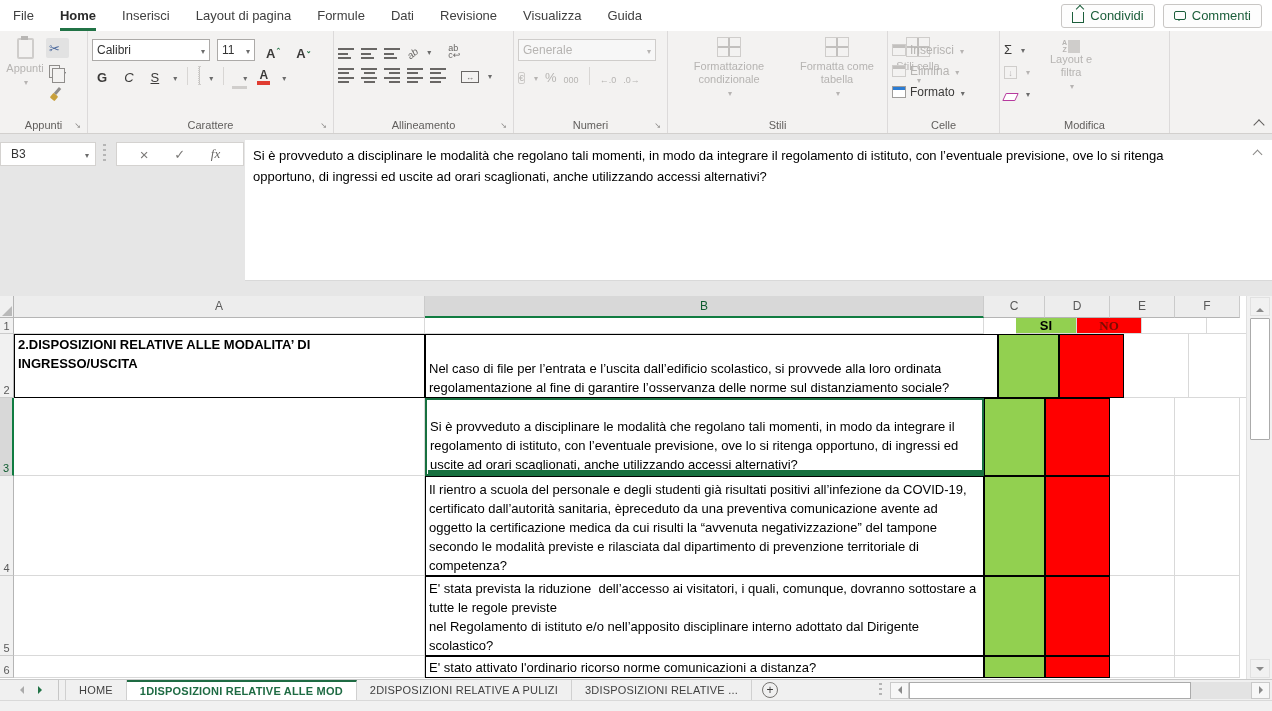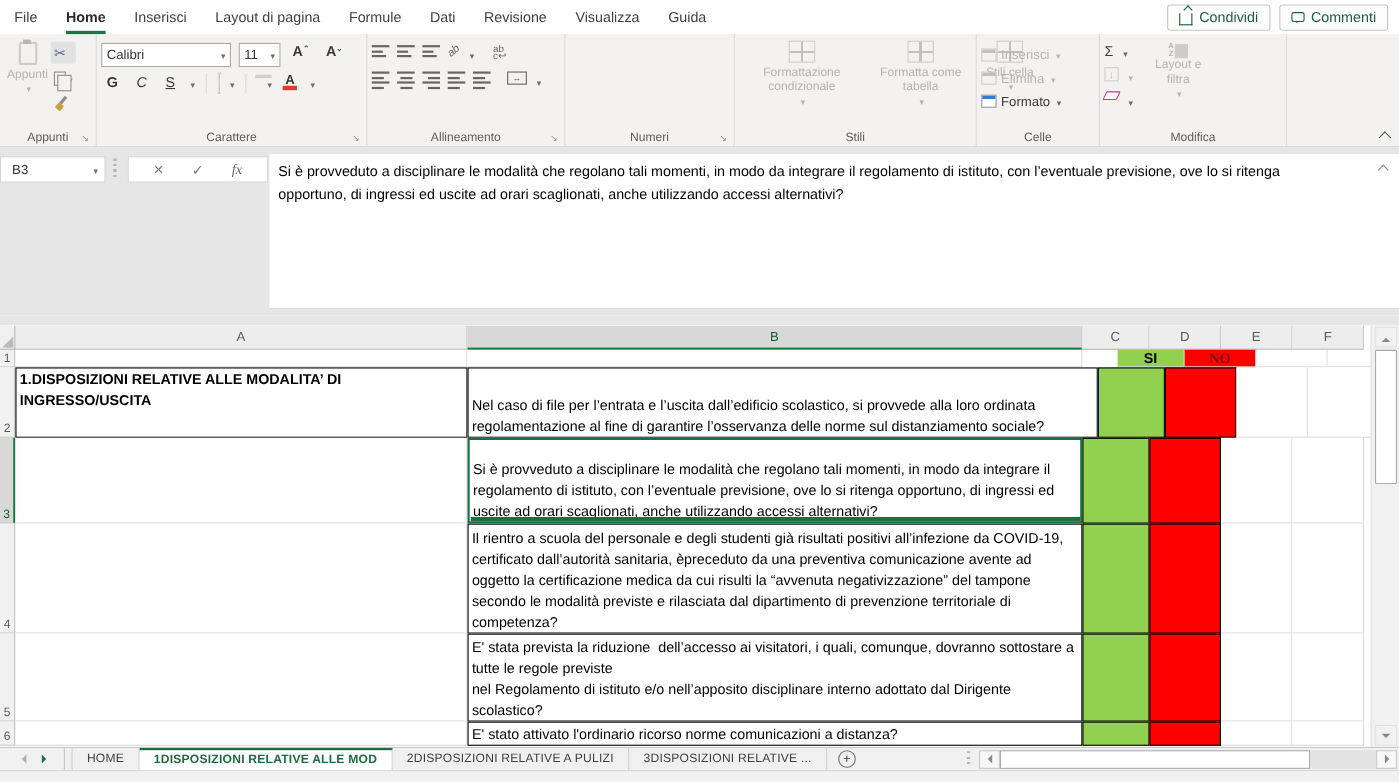--- a/index.html
+++ b/index.html
@@ -22,21 +22,21 @@
   
   .ribbon { height:103px; background:#F3F2F1; border-bottom:1px solid #D2D0CE; display:flex; flex:0 0 auto; }
   .group { position:relative; border-right:1px solid #DCDADA; padding:4px 4px 18px 4px; display:flex; }
   .group-label { position:absolute; bottom:2px; left:0; right:0; text-align:center; font-size:11px; color:#605E5C; white-space:nowrap; }
   .launcher { position:absolute; right:4px; bottom:3px; width:11px; height:11px; font-size:8px; line-height:11px; text-align:center; color:#8A8886; border:1px solid transparent; }
   .launcher::before { content:"\2198"; }
   .caret::after { content:"\25BE"; font-size:8px; color:#6b6b6b; margin-left:2px; }
   .disabled, .disabled * , .disabled .caret::after { color:#B6B4B2 !important; border-color:#CFCDCB !important; }
   .gcol { display:flex; flex-direction:column; justify-content:flex-start; }
   .grid2 { display:flex; flex-direction:column; gap:6px; }
-  .rowline { display:flex; align-items:flex-start; gap:7px; }
+  .rowline { display:flex; align-items:flex-end; gap:7px; }
 
   
   .bigbtn { width:42px; display:flex; flex-direction:column; align-items:center; gap:1px; padding-top:3px; font-size:11px; }
   .ic-clip { width:17px; height:21px; border:2px solid #B8B6B4; border-radius:2px; position:relative; margin-bottom:2px; }
   .ic-clip::before { content:""; position:absolute; left:2px; top:-4px; width:7px; height:4px; background:#B8B6B4; }
   .minicol { display:flex; flex-direction:column; gap:3px; padding-top:3px; }
   .minibtn { display:flex; align-items:center; height:20px; padding:0 3px; }
   .cutbtn { background:#E2E2E2; border-radius:2px; }
   .glyph-cut { font-size:13px; color:#4A689D; }
   .ic-copy { width:11px; height:13px; border:1.5px solid #8F8D8B; background:#F3F2F1; position:relative; }
@@ -307,20 +307,37 @@
               <span>↔</span>
             </span>
             <span class="caret"></span>
         </div>
       </div>
       <span class="group-label">Allineamento</span>
       <span class="launcher"></span>
     </div>
 
     <div class="group" style="width:154px">
+      <div class="grid2" style="padding-top:4px">
+        <div class="rowline">
+          <span class="combo disabled" style="width:138px;background:#F7F7F7">
+              <span>Generale</span>
+              <span class="caret"></span>
+            </span>
+        </div>
+        <div class="rowline disabled">
+          <span><span class="ic-curr">€</span></span>
+            <span class="caret"></span>
+          <span style="font-size:13px">%</span>
+          <span style="font-size:9px">000</span>
+          <span class="sep-v"></span>
+          <span class="mini-num">←.0</span>
+          <span class="mini-num">.0→</span>
+        </div>
+      </div>
       <span class="group-label">Numeri</span>
       <span class="launcher"></span>
     </div>
 
     <div class="group" style="width:220px; justify-content:space-around">
       <div class="stackbtn disabled">
         <span class="ic-grid"></span>
         <span style="width:102px">Formattazione condizionale</span>
           <span class="caret"></span>
       </div>
@@ -429,21 +446,21 @@
           </div>
           <div class="cell red bold center dkred" style="width: 65px; font-family: Liberation Serif, serif;">
             <span>NO</span>
           </div>
           <div class="cell" style="width: 65px;"></div>
           <div class="cell" style="width: 65px;"></div>
         </div>
         <div class="grow" style="height: 64px;">
           <div class="rowhdr">2</div>
           <div class="cell bb bold top" style="width: 411px;">
-            <span>1.DISPOSIZIONI RELATIVE ALLE MODALITA’ DI INGRESSO/USCITA</span>
+            <span>2.DISPOSIZIONI RELATIVE ALLE MODALITA’ DI INGRESSO/USCITA</span>
           </div>
           <div class="cell bb" style="width: 573px; justify-content: flex-end;">
             <span>Nel caso di file per l’entrata e l’uscita dall’edificio scolastico, si provvede alla loro ordinata regolamentazione al fine di garantire l’osservanza delle norme sul distanziamento sociale?</span>
           </div>
           <div class="cell green bb" style="width: 61px;"></div>
           <div class="cell red bb" style="width: 65px;"></div>
           <div class="cell" style="width: 65px;"></div>
           <div class="cell" style="width: 65px;"></div>
         </div>
         <div class="grow" style="height: 78px;">

